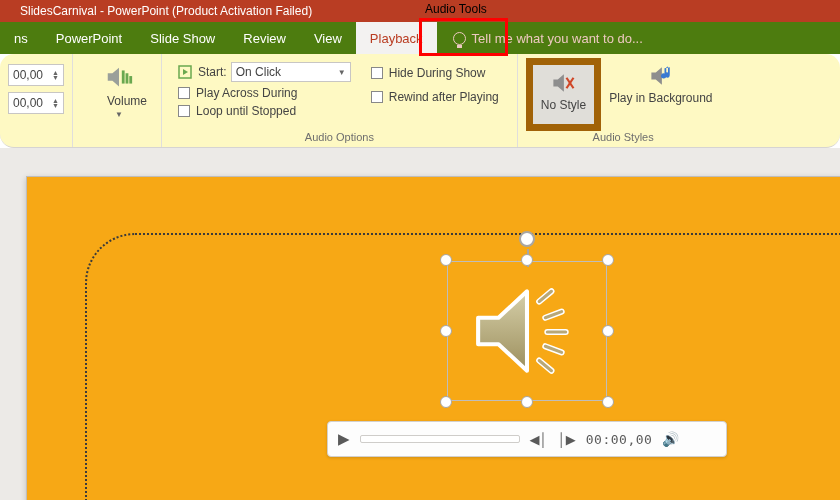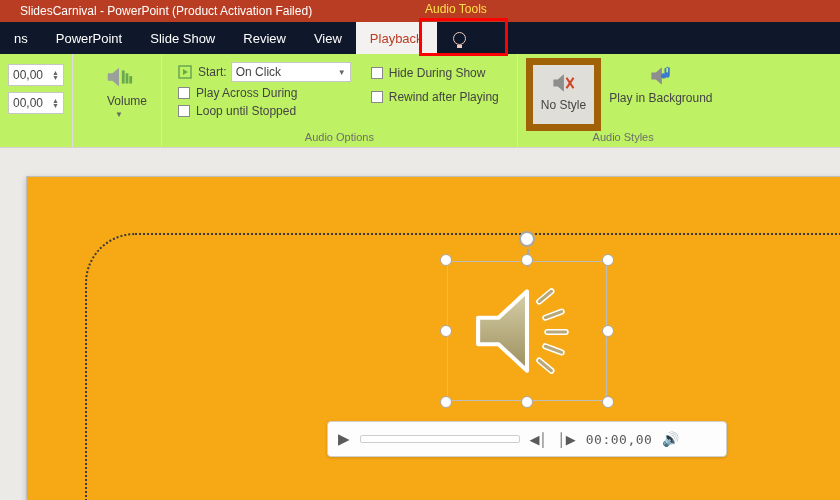--- a/index.html
+++ b/index.html
@@ -20,28 +20,28 @@
       color: #fff;
       display: flex;
       align-items: center;
       font-size: 12px;
     }
     .titlebar .title { padding-left: 20px; }
     .titlebar .tool-context {
       position: absolute;
       left: 425px;
       top: 2px;
-      color: #fde047;
+      color: #000000;
       font-size: 12px;
     }
 
     
     .tabs {
       height: 32px;
-      background: #0f172a;
+      background: #4d7c0f;
       display: flex;
       align-items: stretch;
       color: #fff;
       position: relative;
     }
     .tab {
       padding: 0 14px;
       display: flex;
       align-items: center;
       font-size: 13px;
@@ -77,24 +77,25 @@
       content:"";
       position:absolute;
       width:5px;height:3px;
       background:#edc9c0;
       left:3px;bottom:-4px;
     }
 
     
     .ribbon {
       height: 94px;
-      background: #bef264;
+      background: #fef9c3;
       border-bottom: 1px solid #d6d4d2;
       display: flex;
       color: #444;
+      border-radius: 14px;
     }
     .group {
       border-right: 1px solid #e0dedc;
       padding: 4px 8px 2px 8px;
       display: flex;
       flex-direction: column;
       height: 100%;
     }
     .group-body { flex: 1; display: flex; }
     .group-label {
@@ -220,20 +221,21 @@
 <div class="tabs">
   <div class="tab">ns</div>
   <div class="tab">PowerPoint</div>
   <div class="tab">Slide Show</div>
   <div class="tab">Review</div>
   <div class="tab">View</div>
   <div class="tab active" id="playback-tab">Playback</div>
   <div class="tab-highlight" id="hl" style="left: 419px; width: 89px;"></div>
   <div class="tell-me">
     <span class="bulb"></span>
+    <span>Tell me what you want to do...</span>
   </div>
 </div>
 
 <div class="ribbon">
 
   <div class="group" style="border-left:none;">
     <div class="group-body">
       <div class="num-inputs">
         <div class="spin">
           <span>00,00</span>

